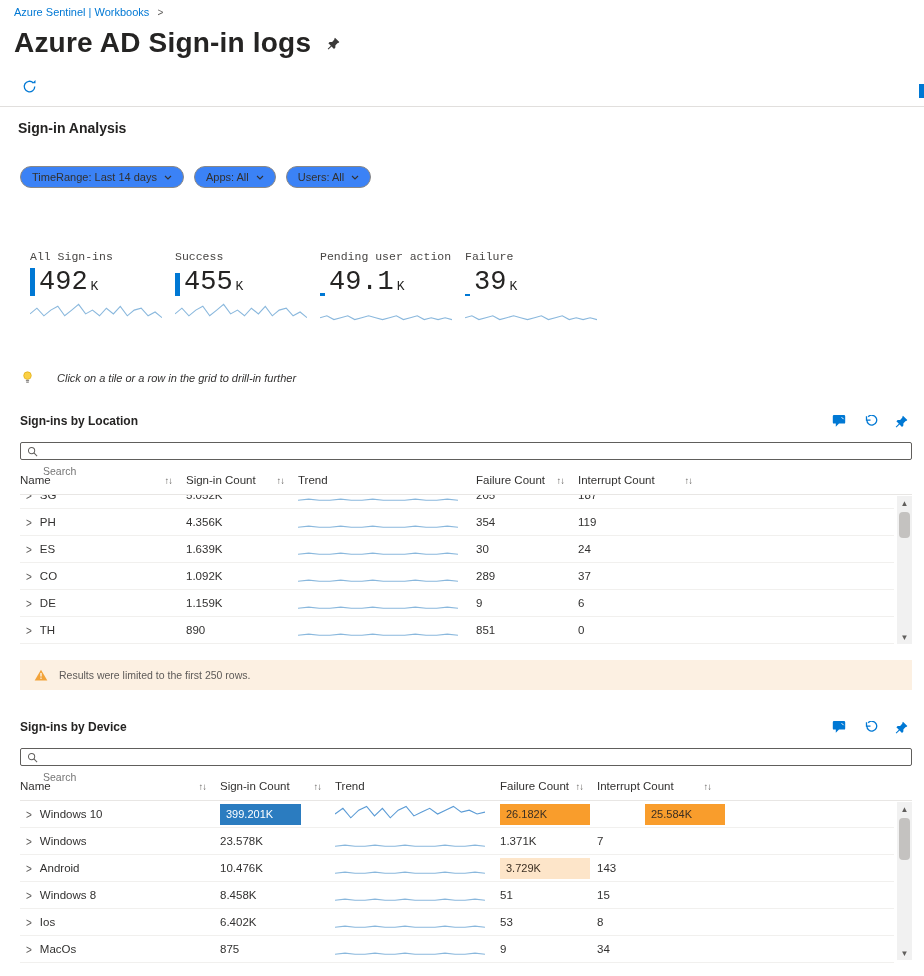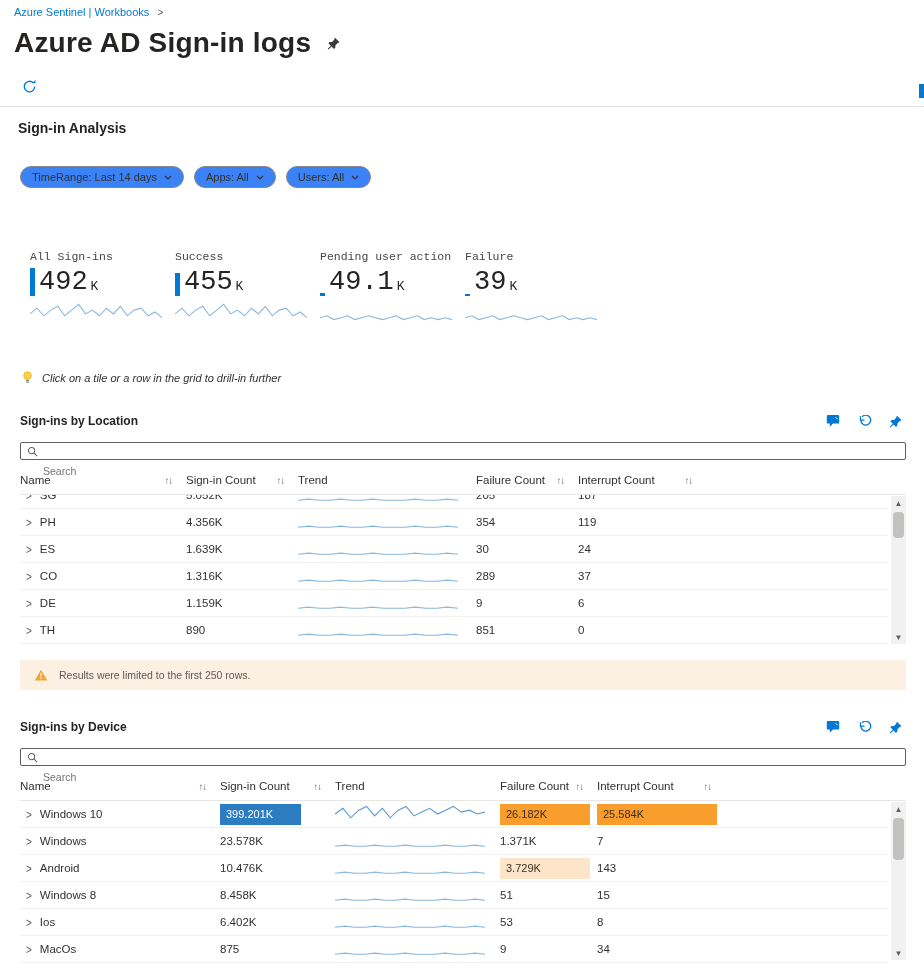--- a/index.html
+++ b/index.html
@@ -29,24 +29,24 @@
   .tiles{display:flex;padding:62px 0 0 30px;}
   .tile{width:145px;cursor:pointer;font-family:Liberation Mono, monospace;}
   .tile-label{font-size:11.5px;color:#484644;margin-bottom:3px;}
   .tile-value-row{display:flex;align-items:flex-end;height:30px;}
   .tile-bar{width:5px;height:28px;margin-right:4px;display:flex;align-items:flex-end;}
   .tile-bar i{display:block;width:5px;background:var(--accent);}
   .tile-value{font-size:27px;line-height:28px;color:#252423;}
   .tile-unit{font-size:13px;color:#252423;margin:0 0 2px 3px;}
   .tile-spark{margin-top:5px;height:24px;}
 
-  .tip{display:flex;align-items:center;gap:9px;padding:46px 0 0 22px;
+  .tip{display:flex;align-items:center;gap:24px;padding:46px 0 0 22px;
     font-size:11px;font-style:italic;color:#323130;}
 
-  .grid-section{padding:0 18px 0 20px;}
+  .grid-section{padding:0 12px 0 20px;}
   .grid-head{display:flex;align-items:center;margin-top:30px;}
   .grid-head.device-head{}
   .grid-title{font-size:12px;font-weight:700;color:#252423;}
   .grid-icons{margin-left:auto;display:flex;gap:17px;align-items:center;padding-right:4px;color:var(--accent);}
 
   .searchbox{margin-top:14px;height:18px;border:1px solid #605e5c;border-radius:2px;
     display:flex;align-items:center;background:#fff;}
   .searchbox .search-icon{margin-left:6px;line-height:0;}
   .searchbox input{border:none;outline:none;font-size:10.5px;width:100%;padding-left:5px;
     color:#323130;font-family:inherit;background:transparent;margin-top:40px;}
@@ -67,21 +67,21 @@
 
   .loc .c-name{width:166px;} .loc .c-count{width:112px;} .loc .c-trend{width:178px;}
   .loc .c-fail{width:102px;} .loc .c-intr{width:128px;}
   .dev .c-name{width:200px;} .dev .c-count{width:115px;} .dev .c-trend{width:165px;}
   .dev .c-fail{width:97px;}  .dev .c-intr{width:128px;}
 
   .valbar{display:flex;align-items:center;height:21px;padding:0 6px;font-size:11px;}
   .bar-blue{background:var(--bar-blue);color:#fff;width:81px;}
   .bar-orange{background:var(--bar-orange);color:#3b2f23;text-align:center;}
   .bar-lightorange{background:var(--bar-lightorange);color:#3b2f23;}
-  .w-fail{width:90px;} .w-intr{width:120px;}
+  .w-fail{width:90px;} .w-intr{width:80px;margin-left:48px;}
 
   .scrollbar{position:absolute;right:0;top:1px;width:15px;display:flex;flex-direction:column;
     background:#f1f1f1;cursor:pointer;}
   .loc-sb{height:148px;} .dev-sb{height:158px;}
   .sb-arrow{height:14px;display:flex;align-items:center;justify-content:center;
     font-size:8px;color:#605e5c;}
   .sb-track{flex:1;position:relative;}
   .sb-thumb{position:absolute;left:2px;right:2px;background:#c4c2c0;border-radius:4px;}
   .loc-sb .sb-thumb{top:2px;height:26px;} .dev-sb .sb-thumb{top:2px;height:42px;}
 
@@ -304,21 +304,21 @@
                 </svg>
               </div>
               <div class="cell c-fail">30</div>
               <div class="cell c-intr">24</div>
             </div>
             <div class="trow loc">
               <div class="cell c-name">
                 <span class="chev">&gt;</span>
                 <span>CO</span>
               </div>
-              <div class="cell c-count">1.316K</div>
+              <div class="cell c-count">1.092K</div>
               <div class="cell c-trend">
                 <svg width="160" height="15">
                   <polyline points="0.0,12.3 10.7,11.1 21.3,12.3 32.0,12.3 42.7,11.1 53.3,12.3 64.0,12.3 74.7,11.1 85.3,12.3 96.0,12.3 106.7,12.3 117.3,11.1 128.0,12.3 138.7,12.3 149.3,11.1 160.0,12.3" fill="none" stroke="#8ab8dd" stroke-width="1.1"></polyline>
                 </svg>
               </div>
               <div class="cell c-fail">289</div>
               <div class="cell c-intr">37</div>
             </div>
             <div class="trow loc">
               <div class="cell c-name">

